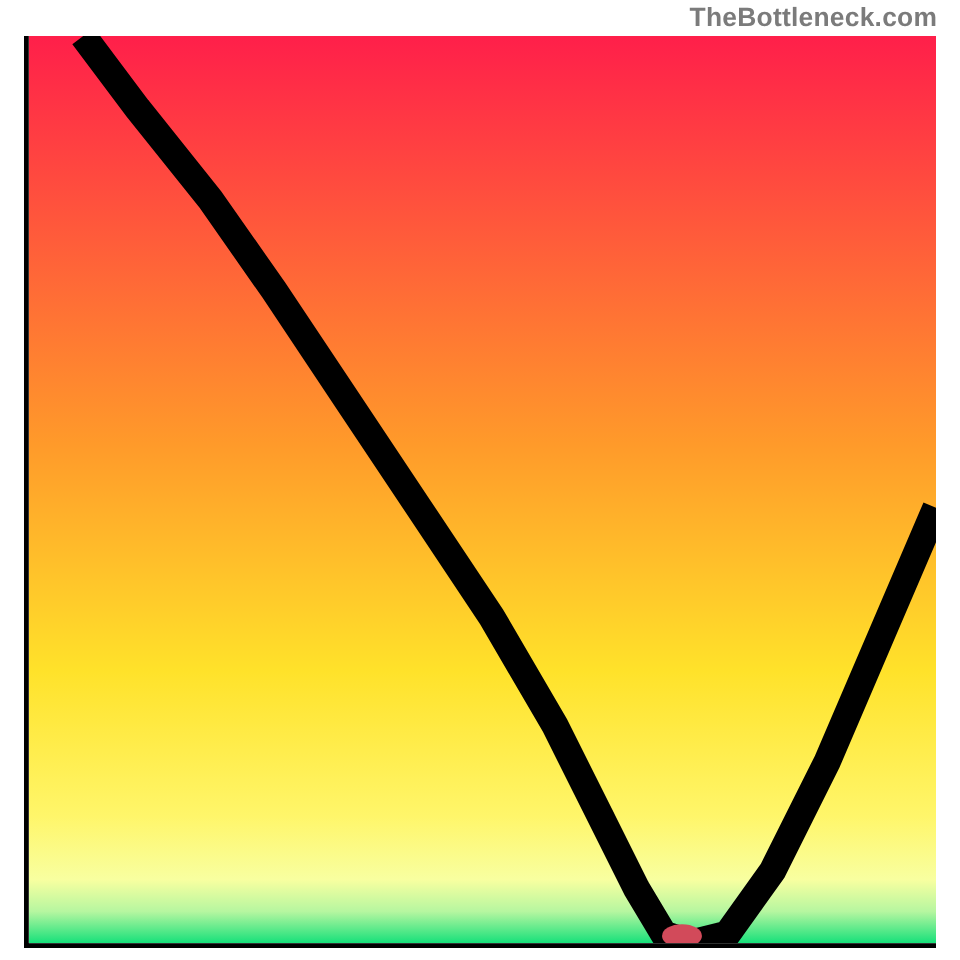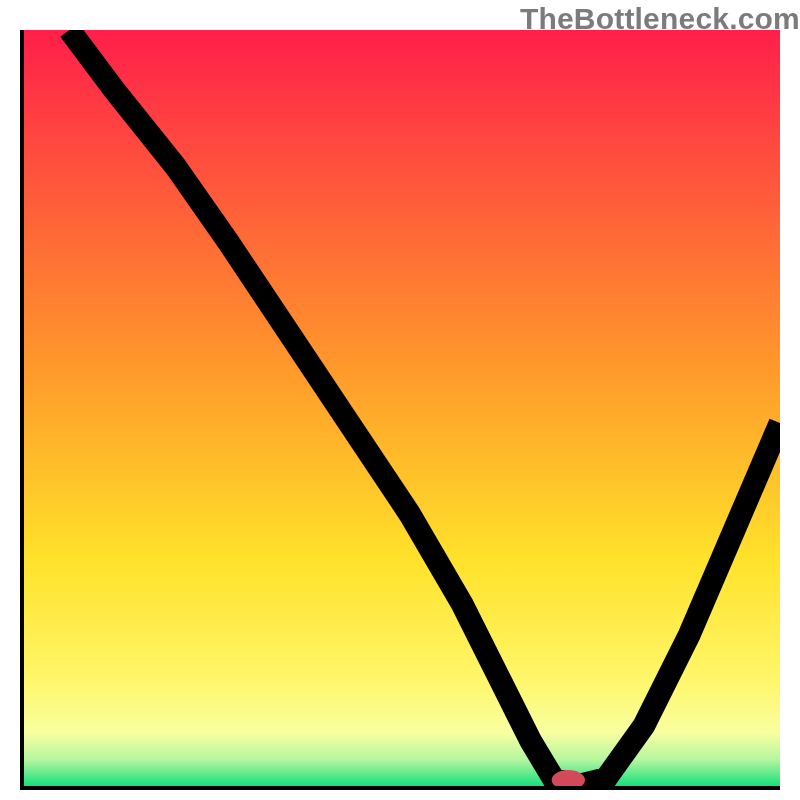--- a/index.html
+++ b/index.html
@@ -11,22 +11,22 @@
     font-family: Arial, Helvetica, sans-serif;
   }
   .container {
     position: relative;
     width: 800px;
     height: 800px;
   }
   .watermark {
     position: absolute;
     top: 2px;
-    right: 0;
-    font-size: 30px;
+    right: 19px;
+    font-size: 22px;
     font-weight: bold;
     color: #7b7b7b;
     letter-spacing: 0.2px;
   }
   .plot-wrap {
     position: absolute;
     left: 20px;
     top: 30px;
     width: 760px;
     height: 760px;

